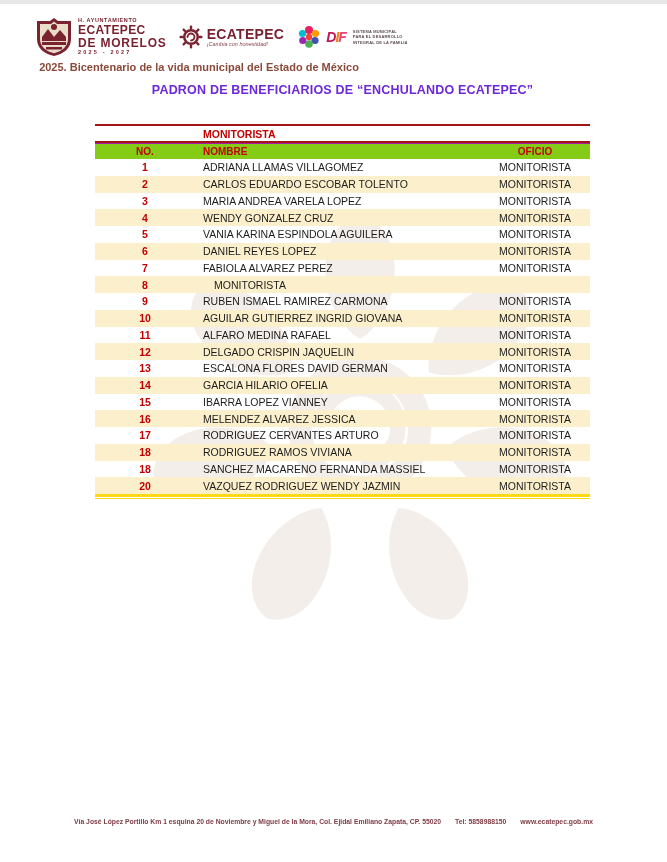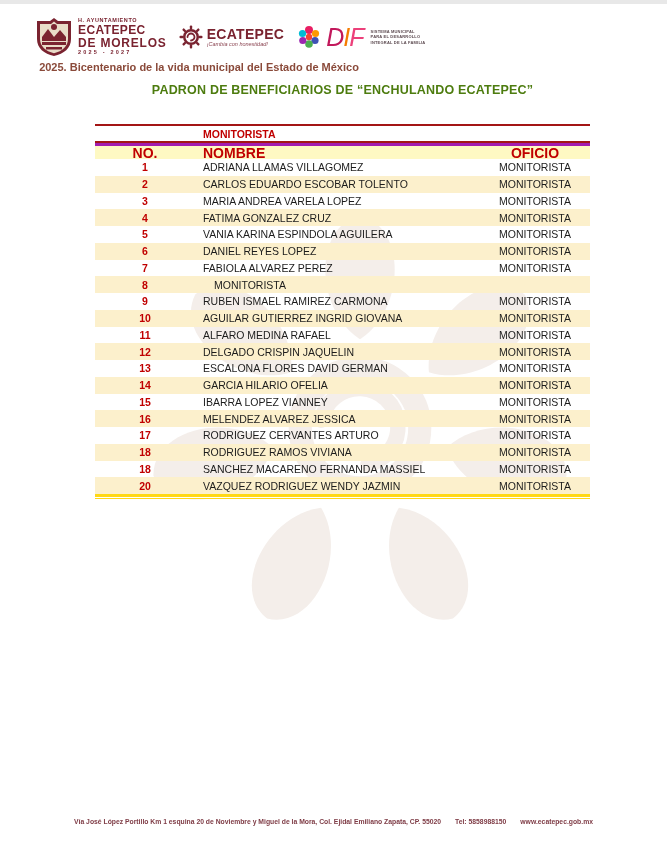--- a/index.html
+++ b/index.html
@@ -21,42 +21,42 @@
   .crest-l2 { font-size:12px; font-weight:800; letter-spacing:.4px; }
   .crest-l3 { font-size:12px; font-weight:800; letter-spacing:.8px; }
   .crest-l4 { font-size:5.5px; font-weight:700; letter-spacing:2.2px; margin-top:1px; }
 
   .eca-logo { display:flex; align-items:center; gap:4px; color:#7a2330; }
   .eca-col { display:flex; flex-direction:column; line-height:1; }
   .eca-name { font-size:14px; font-weight:800; letter-spacing:.3px; }
   .eca-tag { font-size:5.5px; font-style:italic; margin-top:1px; color:#8a4350; }
 
   .dif-logo { display:flex; align-items:center; gap:4px; }
-  .dif-letters { font-size:25px; font-weight:400; font-style:italic; letter-spacing:-1px; line-height:1; }
+  .dif-letters { font-size:14px; font-weight:700; font-style:italic; letter-spacing:-1px; line-height:1; }
   .dif-caption { display:flex; flex-direction:column; line-height:1.3; margin-left:3px; }
   .dif-caption span { font-size:4px; font-weight:700; color:#5c4a50; letter-spacing:.2px; }
 
   .banner {
     position:absolute; left:34px; top:57px; width:330px; text-align:center;
     font-size:11px; font-weight:700; color:#8a4a3a; z-index:2;
   }
 
   
   .doc-title {
     position:absolute; left:95px; top:79px; width:495px; text-align:center;
-    font-size:12.5px; font-weight:800; color:#4d7c0f; letter-spacing:.2px; z-index:2;
+    font-size:12.5px; font-weight:800; color:#6d28d9; letter-spacing:.2px; z-index:2;
   }
 
   
   .tbl { position:absolute; left:95px; top:120px; width:495px; z-index:1; }
   .rule-red { height:2px; background:#a31515; }
   .group-row { height:15px; display:flex; align-items:center; padding-left:108px;
                font-size:10.5px; font-weight:700; color:#c00000; }
-  .head-row { height:16px; display:flex; align-items:center; background:#fef9c3;
-              border-top:3px solid #a21caf; font-size:14px; font-weight:700; color:#c00000; }
+  .head-row { height:16px; display:flex; align-items:center; background:#84cc16;
+              border-top:1px solid #a21caf; font-size:10px; font-weight:700; color:#c00000; }
   .tr { height:16.75px; display:flex; align-items:center; font-size:10.5px; color:#1c1c1c; }
   .tr.alt { background:#fcf0cc; }
   .td-no { width:100px; text-align:center; font-weight:700; color:#c00000; }
   .td-name { flex:1; padding-left:8px; }
   .td-oficio { width:110px; text-align:center; }
   .head-row .td-name { padding-left:8px; }
   .rule-gold { border-top:3px solid #ffd816; border-bottom:1px solid #ffd816; height:5px; background:#fff; }
 
   
   .footer {
@@ -190,21 +190,21 @@
         </div>
 
         <div class="tr">
           <div class="td-no">3</div>
           <div class="td-name">MARIA ANDREA VARELA LOPEZ</div>
           <div class="td-oficio">MONITORISTA</div>
         </div>
 
         <div class="tr alt">
           <div class="td-no">4</div>
-          <div class="td-name">FATIMA GONZALEZ CRUZ</div>
+          <div class="td-name">WENDY GONZALEZ CRUZ</div>
           <div class="td-oficio">MONITORISTA</div>
         </div>
 
         <div class="tr">
           <div class="td-no">5</div>
           <div class="td-name">VANIA KARINA ESPINDOLA AGUILERA</div>
           <div class="td-oficio">MONITORISTA</div>
         </div>
 
         <div class="tr alt">

